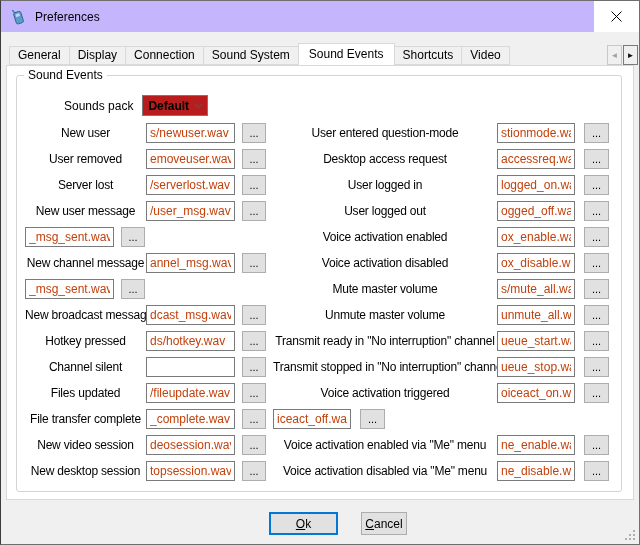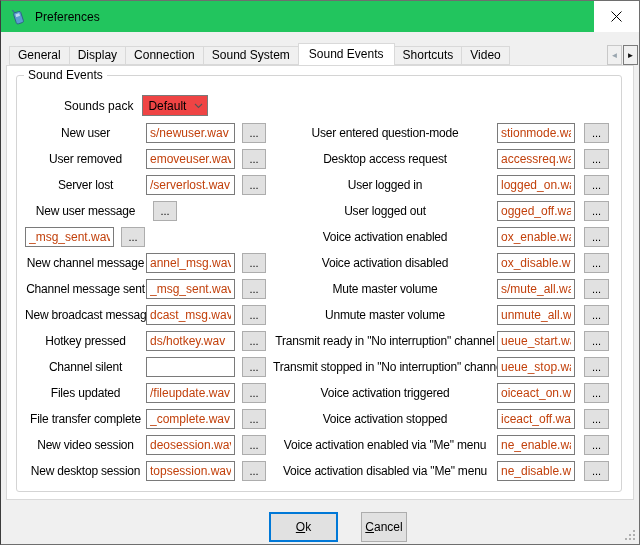--- a/index.html
+++ b/index.html
@@ -2,56 +2,56 @@
 <html><head>
 <meta charset="utf-8">
 <style>
   html,body{margin:0;padding:0;background:#ffffff;}
   .window{
     position:relative;width:640px;height:545px;box-sizing:border-box;
     background:#f0f0f0;border:1px solid #6e6e6e;border-left-color:#3c3c3c;
     font-family:"Liberation Sans",sans-serif;font-size:12px;color:#000;overflow:hidden;
   }
   
-  .titlebar{position:absolute;top:0;left:0;right:0;height:31px;background:#22c55e;display:flex;align-items:center;padding-left:9px;box-sizing:border-box;}
+  .titlebar{position:absolute;top:0;left:0;right:0;height:31px;background:#c4b5fd;display:flex;align-items:center;padding-left:9px;box-sizing:border-box;}
   .app-icon{width:17px;height:17px;margin-right:8px;flex:0 0 auto;}
   .title-text{font-size:12px;}
   .close-btn{position:absolute;right:0;top:0;width:45px;height:31px;display:flex;align-items:center;justify-content:center;background:#fff;border:none;cursor:default;}
   
   .tab-strip{position:absolute;top:42px;left:8px;right:0;height:22px;display:flex;align-items:flex-end;z-index:2;overflow:hidden;}
   .tab{box-sizing:border-box;height:19px;line-height:17px;padding:0 8px;background:#f0f0f0;border:1px solid #d9d9d9;margin-right:-1px;white-space:nowrap;}
   .tab.selected{background:#fff;height:23px;line-height:21px;border-bottom:none;position:relative;z-index:3;margin-bottom:-1px;padding:0 10px;}
   .tab-scroll{position:absolute;top:44px;right:1px;z-index:5;display:flex;}
   .scr{box-sizing:border-box;width:15px;height:20px;display:flex;align-items:center;justify-content:center;font-size:8px;background:#f0f0f0;border:1px solid #c8c8c8;}
   .scr.left{color:#9aa6af;}
   .scr.right{color:#111;border-color:#7a7a7a;margin-left:1px;}
   
   .panel{position:absolute;left:5px;right:5px;top:64px;bottom:44px;background:#fff;border:1px solid #d9d9d9;box-sizing:border-box;}
   .groupbox{position:absolute;left:9px;right:11px;top:9px;bottom:7px;border:1px solid #d4d4d4;border-radius:3px;}
   .groupbox-legend{position:absolute;top:-8px;left:7px;background:#fff;padding:0 4px;line-height:14px;}
   .sounds-pack-row{position:absolute;left:8px;top:19px;display:flex;align-items:center;height:21px;}
   .sounds-pack-label{margin-right:9px;margin-left:39px;}
-  .combo{box-sizing:border-box;width:66px;height:21px;background:#ef4444;border:1px solid #7a7a7a;display:flex;align-items:center;justify-content:space-between;padding:0 4px 0 5px;}
+  .combo{box-sizing:border-box;width:66px;height:21px;background:#b91c1c;border:1px solid #7a7a7a;display:flex;align-items:center;justify-content:space-between;padding:0 4px 0 5px;font-weight:bold;}
   .combo svg{flex:0 0 auto;}
   
   .col{position:absolute;top:44px;}
   .col-left{left:8px;width:248px;}
   .col-right{left:256px;right:4px;}
   .row{height:26px;display:flex;align-items:center;}
   .row-label{white-space:nowrap;overflow:hidden;letter-spacing:-0.2px;text-align:center;}
   .col-left .row-label{flex:0 0 121px;}
   .col-right .row-label{flex:0 0 224px;}
   .sound-input{box-sizing:border-box;height:20px;border:1px solid #7a7a7a;padding:1px 3px;font:12px "Liberation Sans",sans-serif;color:#c2410c;background:#fff;}
   .col-left .sound-input{width:89px;}
   .col-right .sound-input{width:78px;}
   .browse-btn{box-sizing:border-box;height:20px;background:#e1e1e1;border:1px solid #adadad;font:11px "Liberation Sans",sans-serif;display:flex;align-items:center;justify-content:center;padding:0;cursor:default;}
   .col-left .browse-btn{width:24px;margin-left:7px;}
   .col-right .browse-btn{width:25px;margin-left:9px;}
   
-  .btn{position:absolute;top:511px;height:30px;box-sizing:border-box;background:#e1e1e1;font:12px "Liberation Sans",sans-serif;display:flex;align-items:center;justify-content:center;cursor:default;padding:0;}
+  .btn{position:absolute;top:511px;height:23px;box-sizing:border-box;background:#e1e1e1;font:12px "Liberation Sans",sans-serif;display:flex;align-items:center;justify-content:center;cursor:default;padding:0;}
   .btn-ok{left:268px;width:69px;border:2px solid #0078d7;}
   .btn-cancel{left:360px;width:46px;border:1px solid #adadad;}
   .accel{text-decoration:underline;}
   .grip{position:absolute;right:4px;bottom:4px;width:2px;height:2px;background:#b0b0b0;
     box-shadow:-4px 0 #b0b0b0,-8px 0 #b0b0b0,0 -4px #b0b0b0,-4px -4px #b0b0b0,0 -8px #b0b0b0;}
 </style>
 </head>
 <body>
 
 <div class="window">
@@ -113,33 +113,33 @@
             <input class="sound-input" type="text" value="emoveuser.wav" style="">
             <button class="browse-btn">...</button>
           </div>
           <div class="row">
             <span class="row-label">Server lost</span>
             <input class="sound-input" type="text" value="/serverlost.wav" style="">
             <button class="browse-btn">...</button>
           </div>
           <div class="row">
             <span class="row-label">New user message</span>
+            <input class="sound-input" type="text" value="/user_msg.wav" style="">
             <button class="browse-btn">...</button>
           </div>
           <div class="row">
             <input class="sound-input" type="text" value="_msg_sent.wav" style="">
             <button class="browse-btn">...</button>
           </div>
           <div class="row">
             <span class="row-label">New channel message</span>
             <input class="sound-input" type="text" value="annel_msg.wav" style="">
             <button class="browse-btn">...</button>
           </div>
           <div class="row">
-            <span class="row-label">Channel message sent</span>
             <input class="sound-input" type="text" value="_msg_sent.wav" style="">
             <button class="browse-btn">...</button>
           </div>
           <div class="row">
             <span class="row-label">New broadcast message</span>
             <input class="sound-input" type="text" value="dcast_msg.wav" style="">
             <button class="browse-btn">...</button>
           </div>
           <div class="row">
             <span class="row-label">Hotkey pressed</span>
@@ -222,21 +222,20 @@
             <span class="row-label">Transmit stopped in "No interruption" channel</span>
             <input class="sound-input" type="text" value="ueue_stop.wav" style="">
             <button class="browse-btn">...</button>
           </div>
           <div class="row">
             <span class="row-label">Voice activation triggered</span>
             <input class="sound-input" type="text" value="oiceact_on.wav" style="">
             <button class="browse-btn">...</button>
           </div>
           <div class="row">
-            <span class="row-label">Voice activation stopped</span>
             <input class="sound-input" type="text" value="iceact_off.wav" style="">
             <button class="browse-btn">...</button>
           </div>
           <div class="row">
             <span class="row-label">Voice activation enabled via "Me" menu</span>
             <input class="sound-input" type="text" value="ne_enable.wav" style="">
             <button class="browse-btn">...</button>
           </div>
           <div class="row">
             <span class="row-label">Voice activation disabled via "Me" menu</span>

